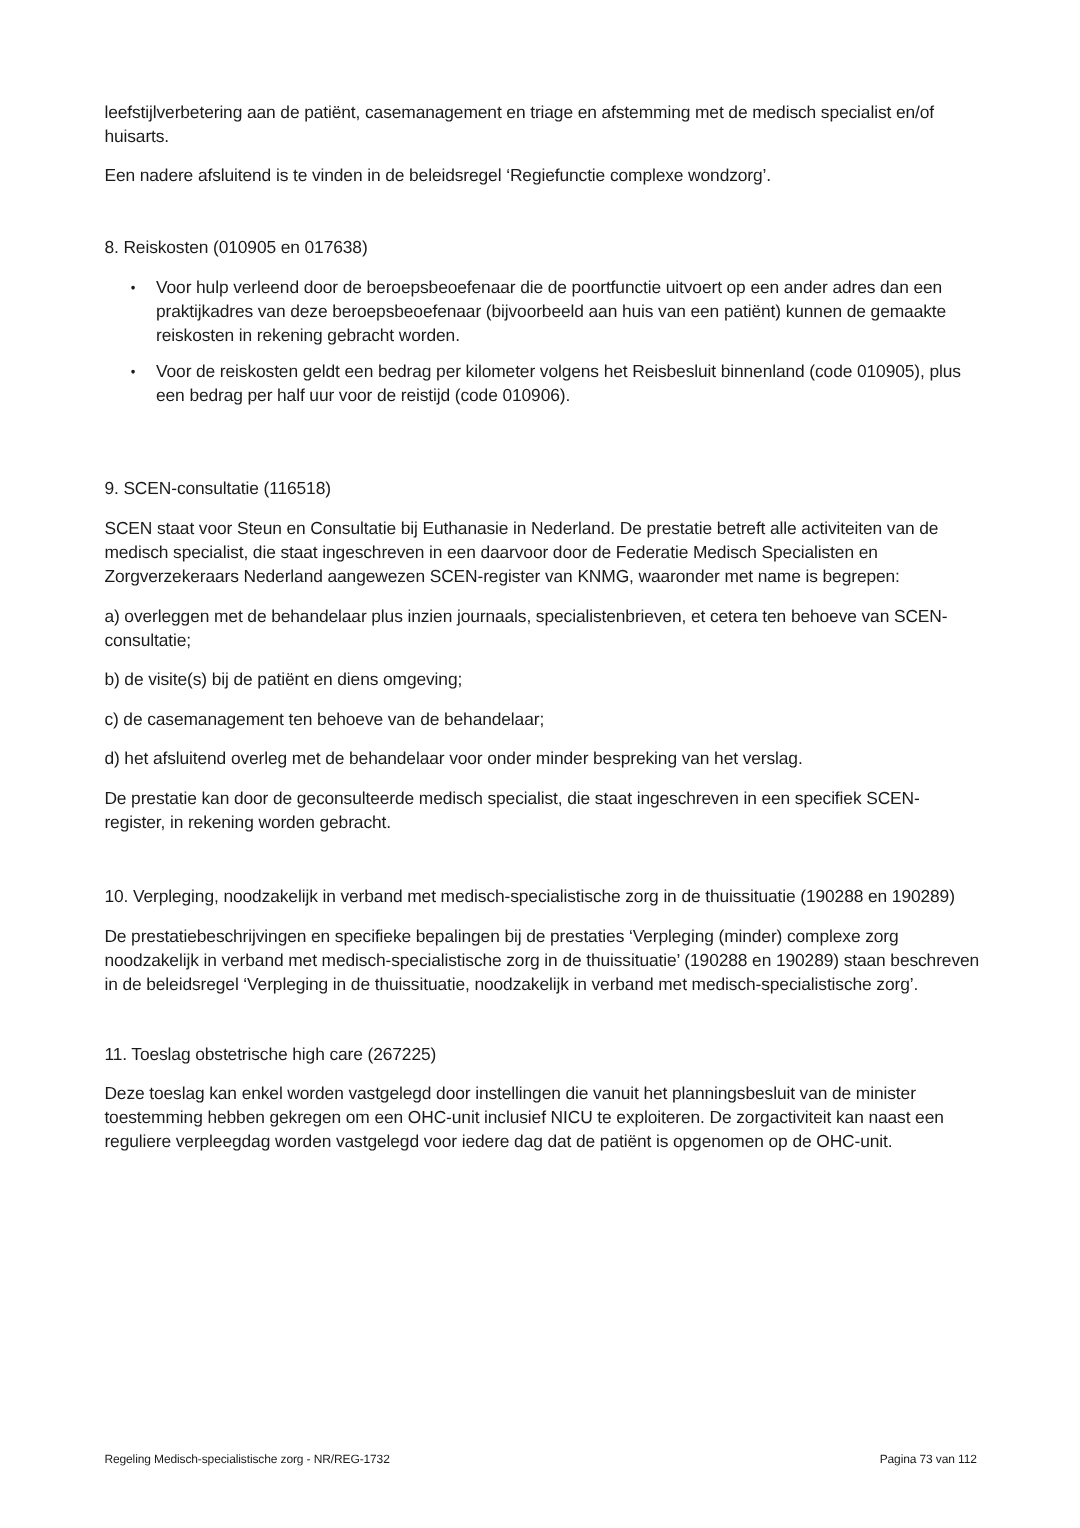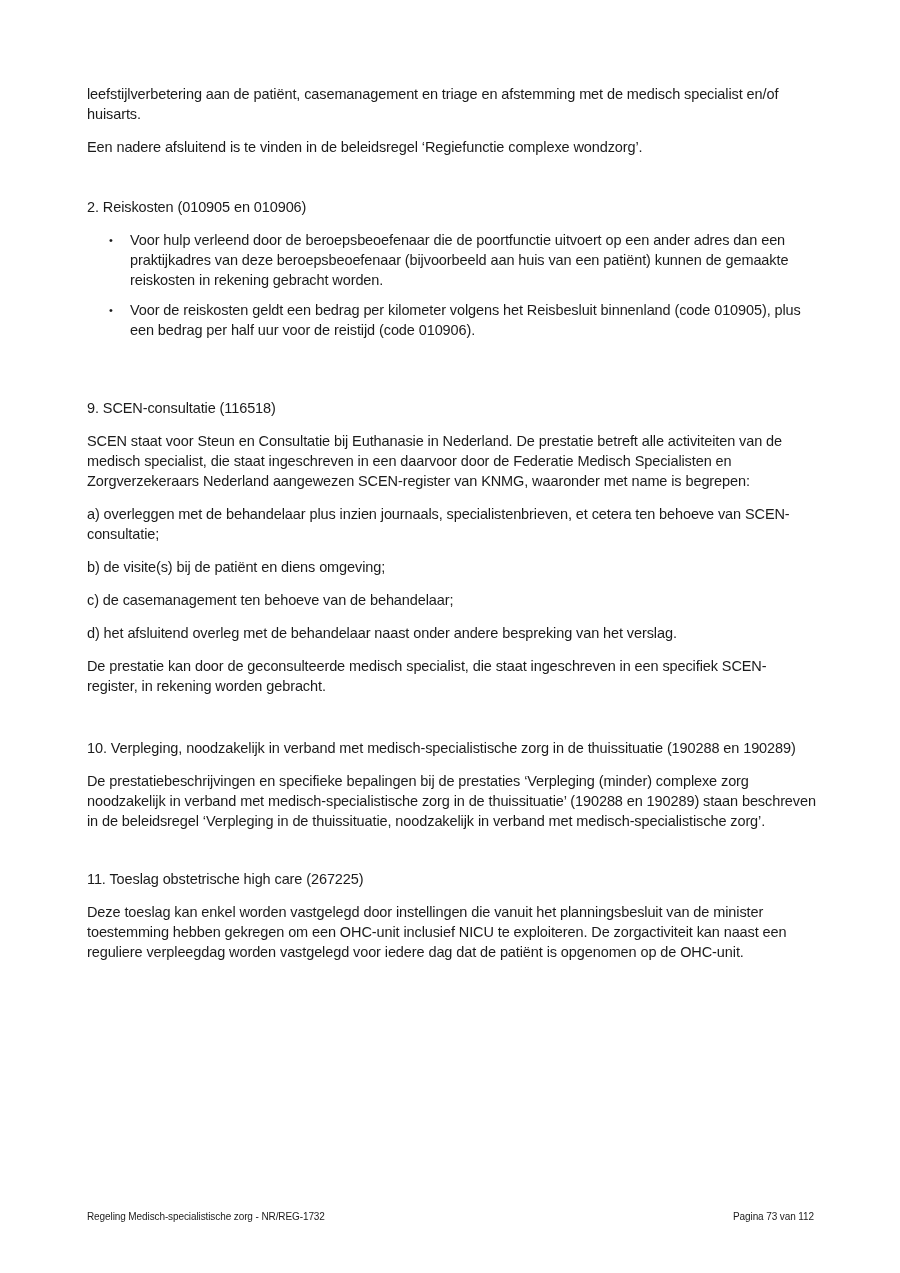--- a/index.html
+++ b/index.html
@@ -70,40 +70,40 @@
 </head>
 <body>
 
 <div class="page">
   <div class="content">
 
     <p>leefstijlverbetering aan de patiënt, casemanagement en triage en afstemming met de medisch specialist en/of huisarts.</p>
     <p>Een nadere afsluitend is te vinden in de beleidsregel ‘Regiefunctie complexe wondzorg’.</p>
 
     <div class="sec-8">
-      <p class="heading">2. Reiskosten (010905 en 010906)</p>
+      <p class="heading">8. Reiskosten (010905 en 017638)</p>
       <div class="bullets">
         <div class="bullet">
           <span class="dot">•</span>
           <span class="btext">Voor hulp verleend door de beroepsbeoefenaar die de poortfunctie uitvoert op een ander adres dan een praktijkadres van deze beroepsbeoefenaar (bijvoorbeeld aan huis van een patiënt) kunnen de gemaakte reiskosten in rekening gebracht worden.</span>
         </div>
         <div class="bullet">
           <span class="dot">•</span>
           <span class="btext">Voor de reiskosten geldt een bedrag per kilometer volgens het Reisbesluit binnenland (code 010905), plus een bedrag per half uur voor de reistijd (code 010906).</span>
         </div>
       </div>
     </div>
 
     <div class="sec-9">
       <p class="heading">9. SCEN-consultatie (116518)</p>
       <p>SCEN staat voor Steun en Consultatie bij Euthanasie in Nederland. De prestatie betreft alle activiteiten van de medisch specialist, die staat ingeschreven in een daarvoor door de Federatie Medisch Specialisten en Zorgverzekeraars Nederland aangewezen SCEN-register van KNMG, waaronder met name is begrepen:</p>
       <p class="sub-item">a) overleggen met de behandelaar plus inzien journaals, specialistenbrieven, et cetera ten behoeve van SCEN-consultatie;</p>
       <p class="sub-item">b) de visite(s) bij de patiënt en diens omgeving;</p>
       <p class="sub-item">c) de casemanagement ten behoeve van de behandelaar;</p>
-      <p class="sub-item">d) het afsluitend overleg met de behandelaar naast onder andere bespreking van het verslag.</p>
+      <p class="sub-item">d) het afsluitend overleg met de behandelaar voor onder minder bespreking van het verslag.</p>
       <p>De prestatie kan door de geconsulteerde medisch specialist, die staat ingeschreven in een specifiek SCEN-register, in rekening worden gebracht.</p>
     </div>
 
     <div class="sec-10">
       <p class="heading">10. Verpleging, noodzakelijk in verband met medisch-specialistische zorg in de thuissituatie (190288 en 190289)</p>
       <p>De prestatiebeschrijvingen en specifieke bepalingen bij de prestaties ‘Verpleging (minder) complexe zorg noodzakelijk in verband met medisch-specialistische zorg in de thuissituatie’ (190288 en 190289) staan beschreven in de beleidsregel ‘Verpleging in de thuissituatie, noodzakelijk in verband met medisch-specialistische zorg’.</p>
     </div>
 
     <div class="sec-11">
       <p class="heading">11. Toeslag obstetrische high care (267225)</p>

